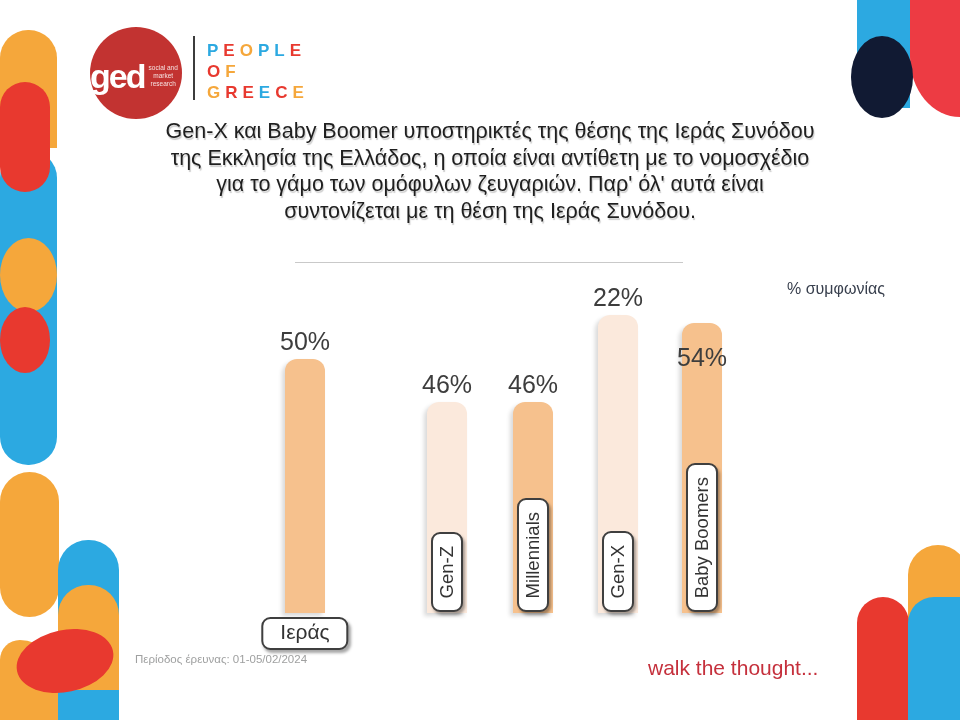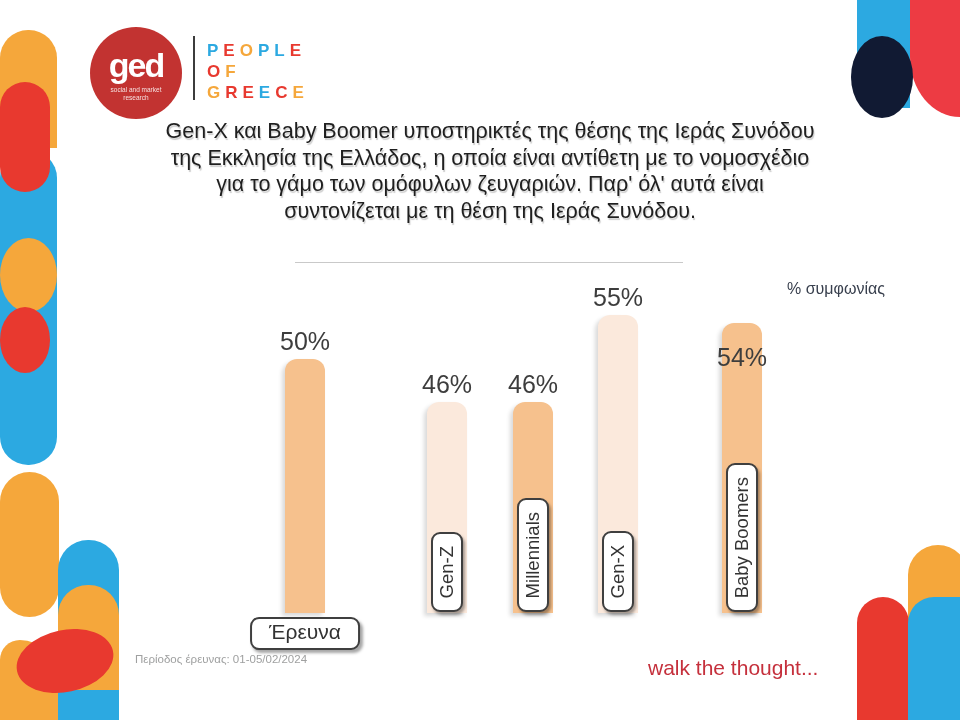--- a/index.html
+++ b/index.html
@@ -7,21 +7,21 @@
     width:960px;height:720px;position:relative;overflow:hidden;background:#ffffff;
     font-family:"Liberation Sans","DejaVu Sans",sans-serif;
   }
 
   
   .shape{position:absolute;}
 
   
   .logo-circle{
     position:absolute;left:90px;top:27px;width:92px;height:92px;border-radius:50%;
-    background:#C23331;display:flex;flex-direction:column;align-items:center;justify-content:center;
+    background:#C23331;display:flex;flex-direction:row;align-items:center;justify-content:center;
   }
   .logo-ged{color:#fff;font-weight:700;font-size:34px;letter-spacing:-2px;line-height:30px;margin-top:6px;}
   .logo-sub{color:rgba(255,255,255,.85);font-size:6.5px;line-height:8px;text-align:center;margin-top:6px;}
   .logo-divider{position:absolute;left:193px;top:36px;width:2px;height:64px;background:#3c3c3c;}
   .wordmark{position:absolute;left:207px;top:40px;font-weight:700;font-size:17px;line-height:21px;letter-spacing:5px;}
   .wordmark .wl{white-space:nowrap;}
 
   
   .title{
     position:absolute;left:95px;top:118px;width:790px;text-align:center;
@@ -112,48 +112,48 @@
 </div>
 <div class="title-rule"></div>
 
 <div class="y-note">% συμφωνίας</div>
 
 <div class="chart">
 
   <div class="bar-group" style="left: 285px; height: 254px;">
     <div class="bar" style="height: 254px; background: rgb(246, 193, 141);"></div>
     <div class="pct">50%</div>
-    <div class="cat-box horizontal"><span>Έρευνα</span></div>
+    <div class="cat-box horizontal"><span>Ιεράς</span></div>
   </div>
 
   <div class="bar-group" style="left: 427px; height: 211px;">
     <div class="bar" style="height: 211px; background: rgb(251, 233, 220);"></div>
     <div class="pct">46%</div>
     <div class="cat-box vertical">
         <span class="vtext">Gen-Z</span>
       </div>
   </div>
 
   <div class="bar-group" style="left: 513px; height: 211px;">
     <div class="bar" style="height: 211px; background: rgb(246, 193, 141);"></div>
     <div class="pct">46%</div>
     <div class="cat-box vertical">
         <span class="vtext">Millennials</span>
       </div>
   </div>
 
   <div class="bar-group" style="left: 598px; height: 298px;">
     <div class="bar" style="height: 298px; background: rgb(251, 233, 220);"></div>
-    <div class="pct">55%</div>
+    <div class="pct">22%</div>
     <div class="cat-box vertical">
         <span class="vtext">Gen-X</span>
       </div>
   </div>
 
-  <div class="bar-group" style="left: 722px; height: 238px;">
+  <div class="bar-group" style="left: 682px; height: 238px;">
     <div class="bar" style="height: 290px; background: rgb(246, 193, 141);"></div>
     <div class="pct">54%</div>
     <div class="cat-box vertical">
         <span class="vtext">Baby Boomers</span>
       </div>
   </div>
 
 </div>
 
 <div class="footnotes">

